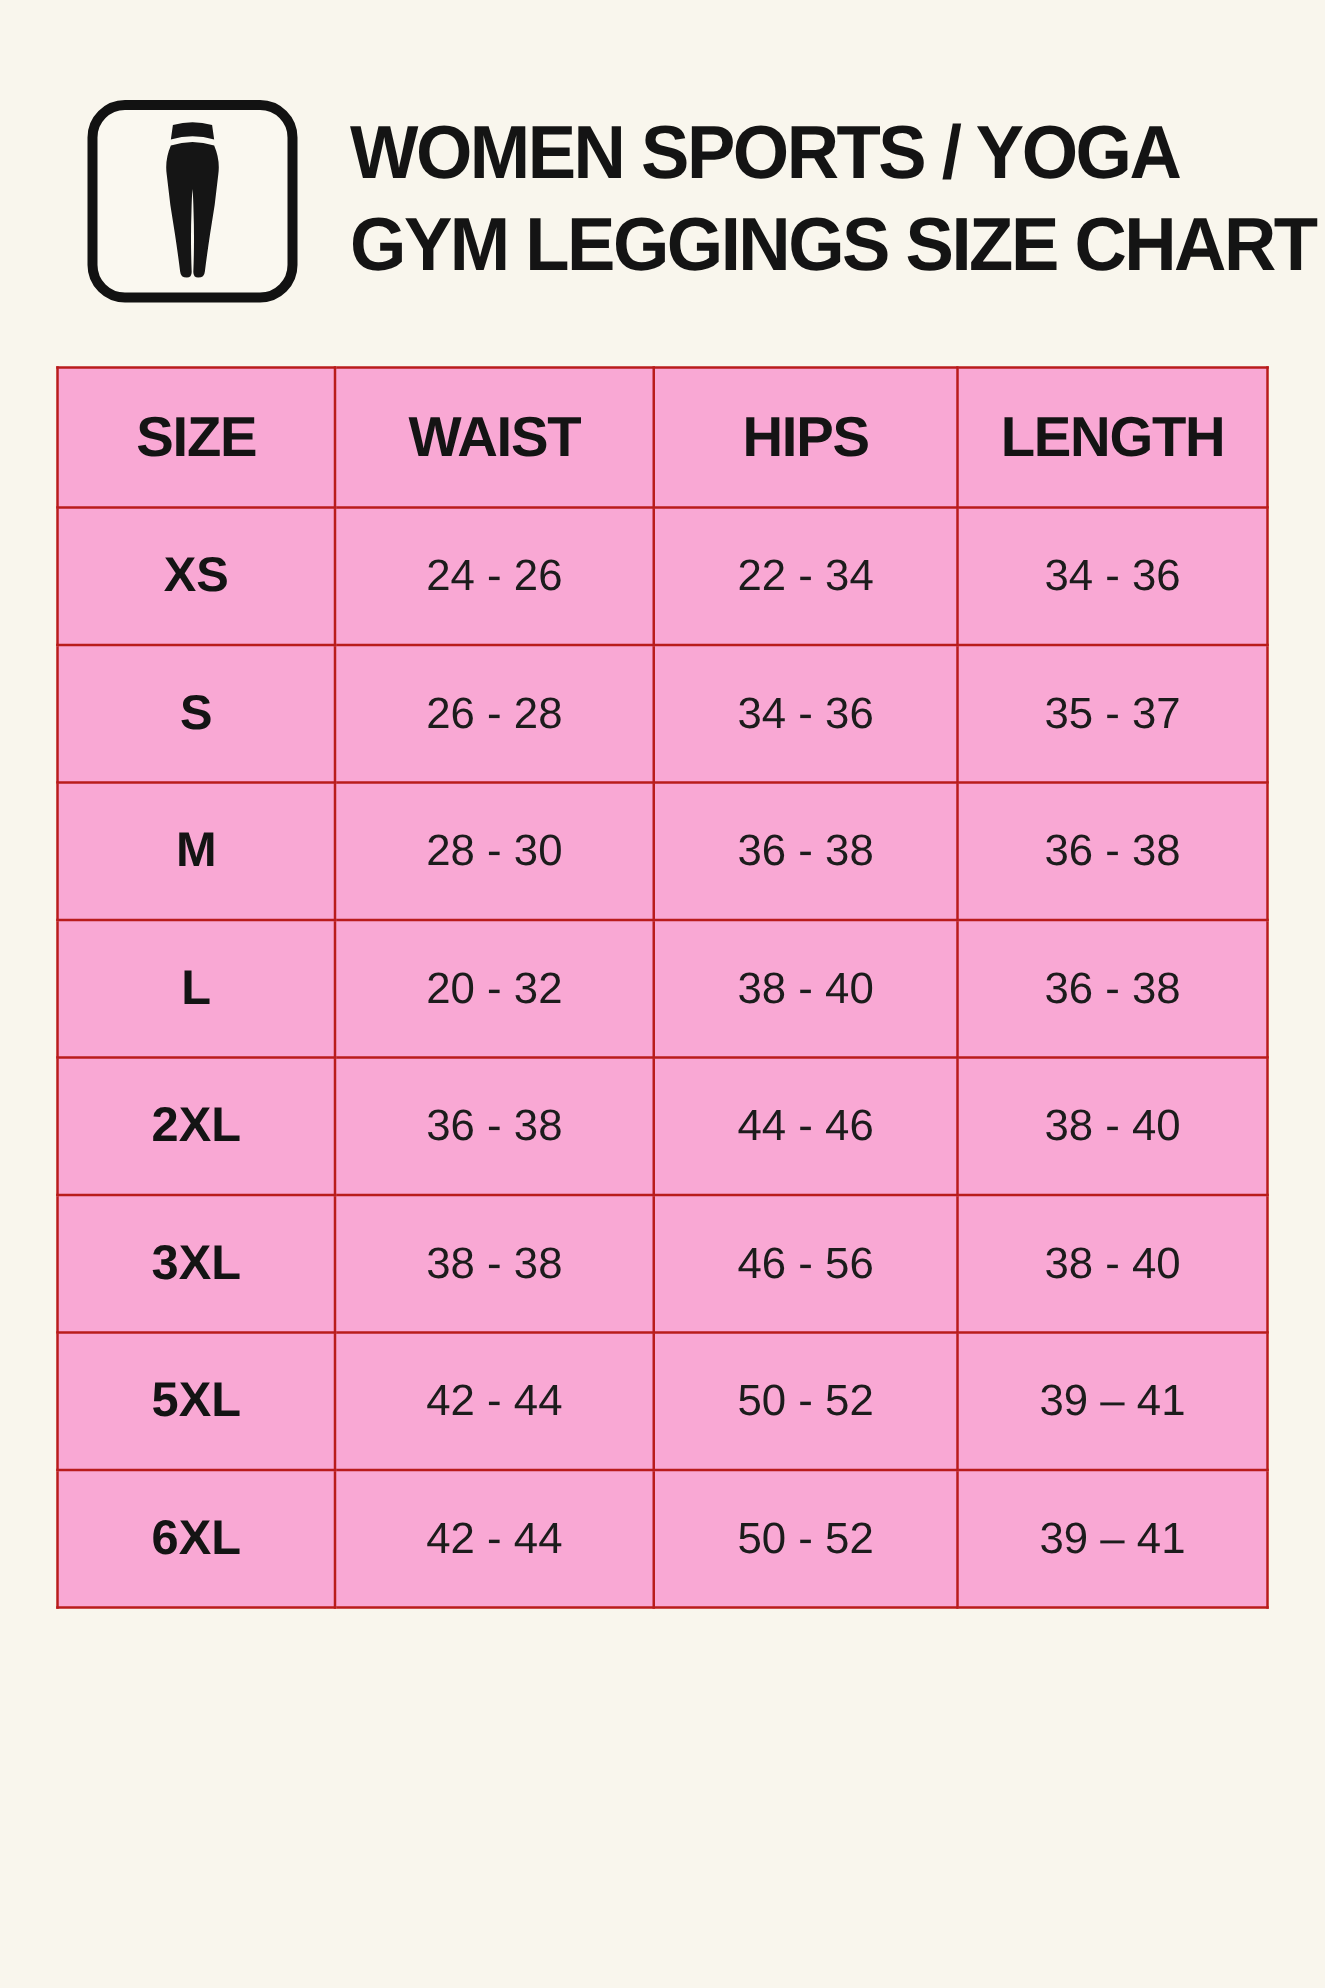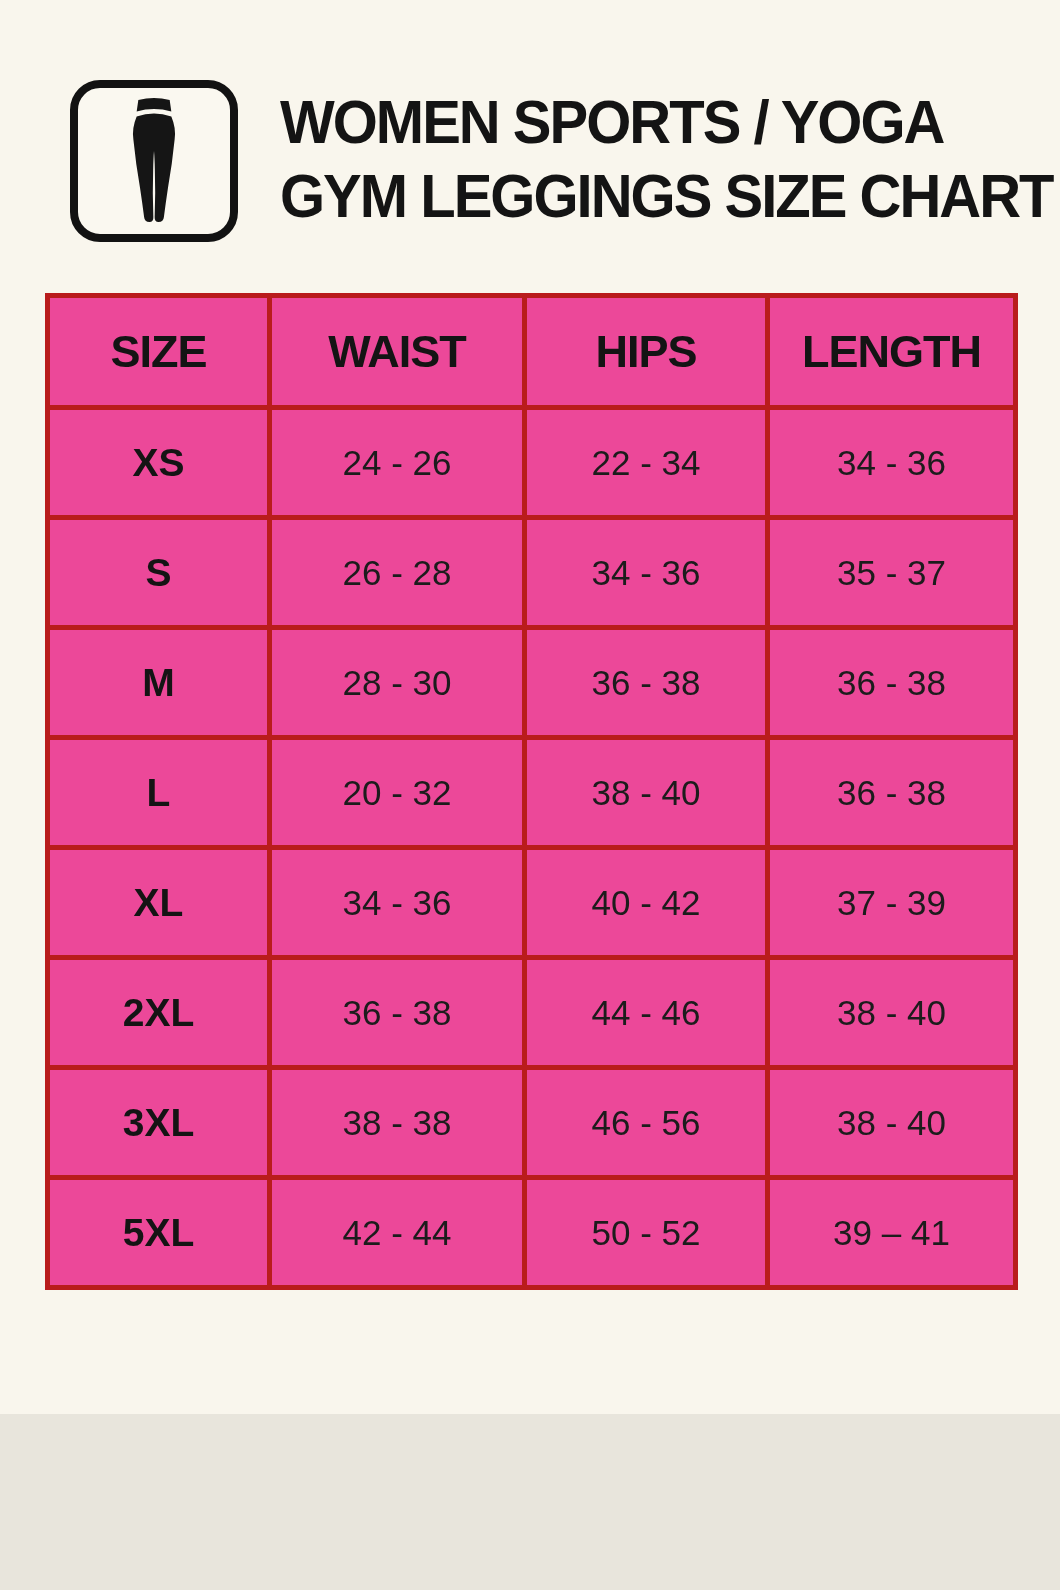--- a/index.html
+++ b/index.html
@@ -1,20 +1,20 @@
 <!DOCTYPE html>
 <html><head>
 <meta charset="utf-8">
 <style>
   * { margin: 0; padding: 0; box-sizing: border-box; }
   html, body { background: #e8e5dc; }
   .page {
     position: relative;
     width: 1060px;
-    height: 1414px;
+    height: 1590px;
     margin: 0 auto;
     background: #f9f6ed;
     font-family: "Liberation Sans", sans-serif;
     color: #1a1a1a;
     overflow: hidden;
   }
   
   .icon-box {
     position: absolute;
     left: 70px;
@@ -52,24 +52,24 @@
     top: 293px;
     width: 968px;
     border-collapse: collapse;
     table-layout: fixed;
   }
   .size-table col.c0 { width: 222px; }
   .size-table col.c1 { width: 255px; }
   .size-table col.c2 { width: 243px; }
   .size-table col.c3 { width: 248px; }
   .size-table th, .size-table td {
-    border: 5px solid #b91c1c;
+    border: 2px solid #b91c1c;
     text-align: center;
     vertical-align: middle;
-    background: #ec4899;
+    background: #f9a8d4;
   }
   .size-table th {
     height: 112px;
     font-size: 45px;
     font-weight: 700;
     letter-spacing: -1px;
     color: #141414;
   }
   .size-table td {
     height: 110px;
@@ -151,39 +151,39 @@
           <td>36 - 38</td>
           <td>36 - 38</td>
         </tr>
         <tr>
           <td class="size-col">L</td>
           <td>20 - 32</td>
           <td>38 - 40</td>
           <td>36 - 38</td>
         </tr>
         <tr>
-          <td class="size-col">XL</td>
-          <td>34 - 36</td>
-          <td>40 - 42</td>
-          <td>37 - 39</td>
-        </tr>
-        <tr>
           <td class="size-col">2XL</td>
           <td>36 - 38</td>
           <td>44 - 46</td>
           <td>38 - 40</td>
         </tr>
         <tr>
           <td class="size-col">3XL</td>
           <td>38 - 38</td>
           <td>46 - 56</td>
           <td>38 - 40</td>
         </tr>
         <tr>
           <td class="size-col">5XL</td>
           <td>42 - 44</td>
           <td>50 - 52</td>
           <td>39 – 41</td>
         </tr>
+        <tr>
+          <td class="size-col">6XL</td>
+          <td>42 - 44</td>
+          <td>50 - 52</td>
+          <td>39 – 41</td>
+        </tr>
       </tbody>
   </table>
 
 </div>
 
 </body></html>

